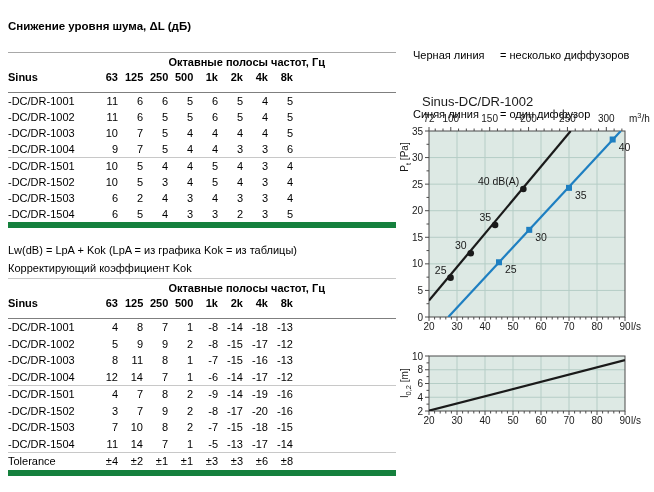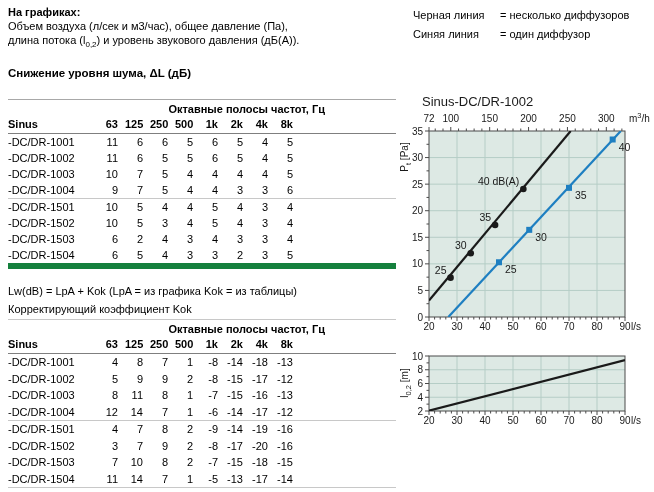--- a/index.html
+++ b/index.html
@@ -10,45 +10,40 @@
   }
   
   .left-col { position:absolute; left:8px; top:5px; width:388px; }
   .intro { font-size:11px; line-height:14px; }
   .intro .b { font-weight:bold; }
   .sub { font-size:8px; vertical-align:-3px; }
   .tbl-section { margin-top:15px; }
   .t-title { font-size:11.5px; font-weight:bold; padding-bottom:20px; border-bottom:1px solid #a8a8a8; }
   .octave { width:317px; text-align:right; font-size:11px; font-weight:bold; margin-top:3px; line-height:13px; }
   .t-head { display:grid; grid-template-columns:92px repeat(8,25px); font-size:11px; font-weight:bold;
-            padding:2px 0 3px; border-bottom:1px solid #7f7f7f; }
+            padding:2px 0 9px; border-bottom:1px solid #7f7f7f; }
   .t-head .num, .t-row .num { text-align:right; padding-right:7px; }
   .t-body { border-bottom:6px solid #15803d; }
   .t-row { display:grid; grid-template-columns:92px repeat(8,25px); font-size:11px; height:16px; line-height:16px; }
   .t2 .t-row { height:16.5px; line-height:16.5px; }
   .t-group + .t-group { border-top:1px solid #c8c8c8; }
   .t-sub { font-size:11px; line-height:15px; margin-top:3px; }
   .rule-light { border-bottom:1px solid #c8c8c8; margin-top:2px; }
   
   .legend { position:absolute; left:413px; top:6px; font-size:11px; }
-  .legend-row { display:flex; line-height:19px; }
+  .legend-row { display:flex; line-height:19px;margin-top:40px; }
   .legend-label { width:87px; }
   svg { position:absolute; left:398px; top:88px; }
   svg text { font-family:"Liberation Sans","DejaVu Sans",sans-serif; fill:#1a1a1a; }
 </style>
 </head>
 <body>
 
 <div class="left-col">
 
-  <div class="intro">
-    <div class="b">На графиках:</div>
-    <div>Объем воздуха (л/сек и м3/час), общее давление (Па),</div>
-    <div><span>длина потока (l</span><span class="sub">0,2</span><span>) и уровень звукового давления (дБ(А)).</span></div>
-  </div>
 
   <div class="tbl-section" id="noise-table">
     <div class="t-title">Снижение уровня шума, ΔL (дБ)</div>
     <div class="octave">Октавные полосы частот, Гц</div>
     <div class="t-head">
         <div class="name">Sinus</div>
         <div class="num">63</div>
         <div class="num">125</div>
         <div class="num">250</div>
         <div class="num">500</div>

